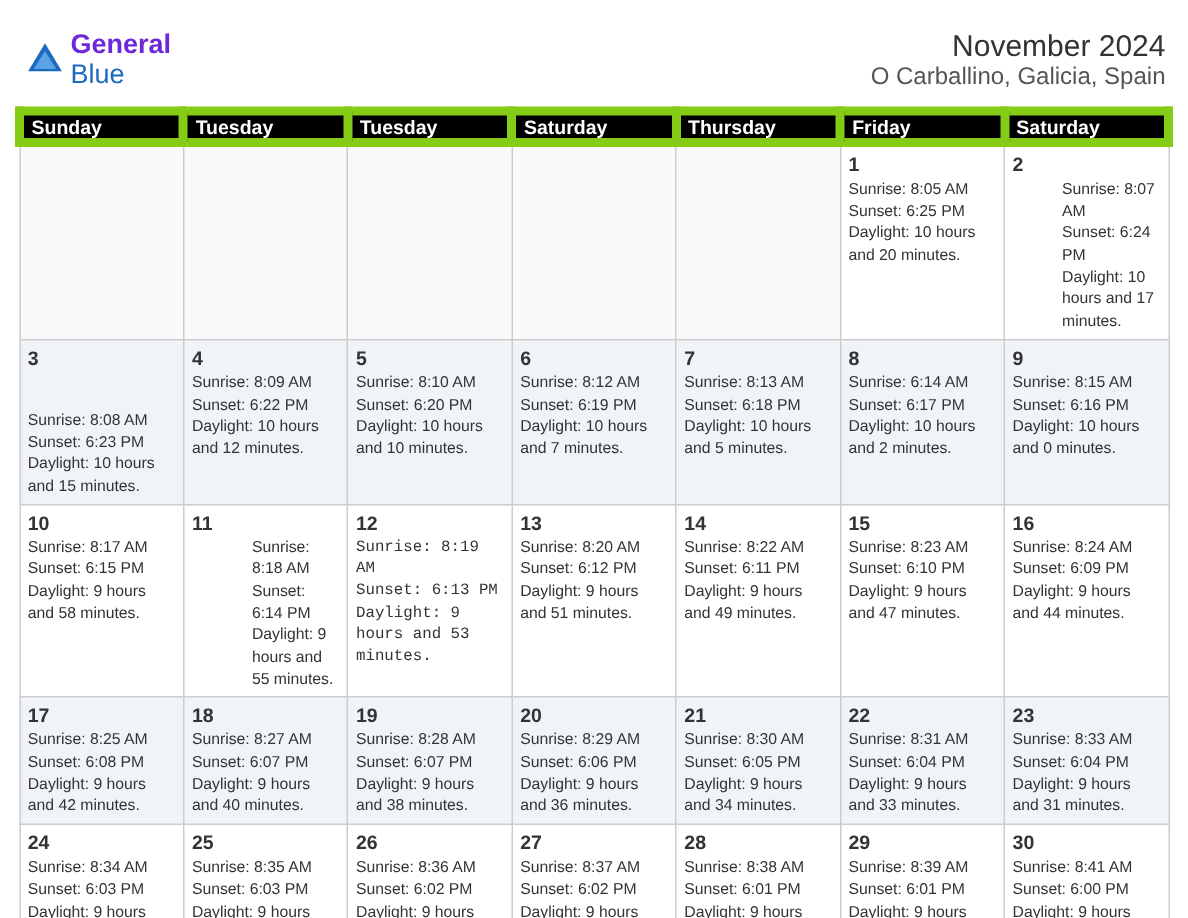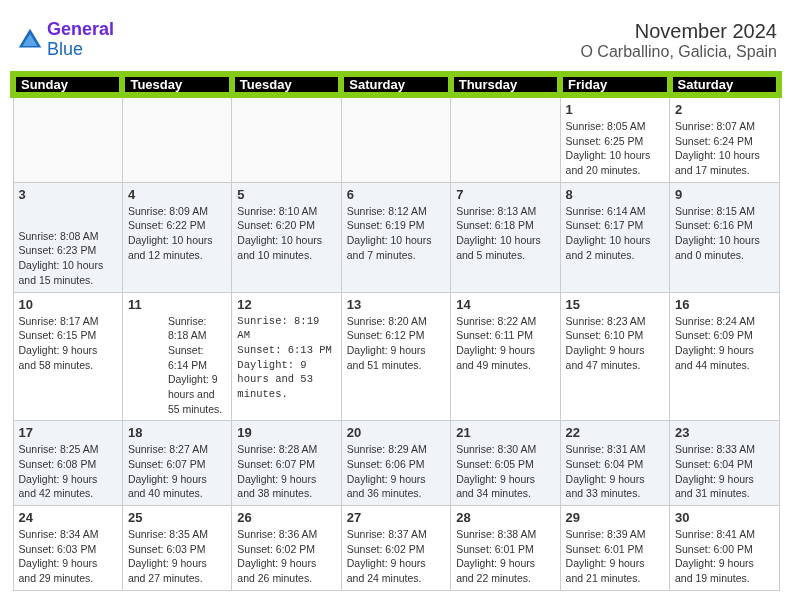--- a/index.html
+++ b/index.html
@@ -135,21 +135,21 @@
         <td class="empty"></td>
         <td class="empty"></td>
         <td>
           <span class="day-number">1</span>
           <div class="day-info" style="white-space: pre-line;">Sunrise: 8:05 AM
 Sunset: 6:25 PM
 Daylight: 10 hours and 20 minutes.</div>
         </td>
         <td>
           <span class="day-number">2</span>
-          <div class="day-info" style="white-space: pre-line;">Sunrise: 8:07 AM
+          <div class="day-info" style="white-space: pre-line; margin-left: 33px;">Sunrise: 8:07 AM
 Sunset: 6:24 PM
 Daylight: 10 hours and 17 minutes.</div>
         </td>
       </tr>
       <tr class="row-shaded">
         <td>
           <span class="day-number">3</span>
           <div class="day-info" style="white-space: pre-line; margin-top: 27px;">Sunrise: 8:08 AM
 Sunset: 6:23 PM
 Daylight: 10 hours and 15 minutes.</div>

